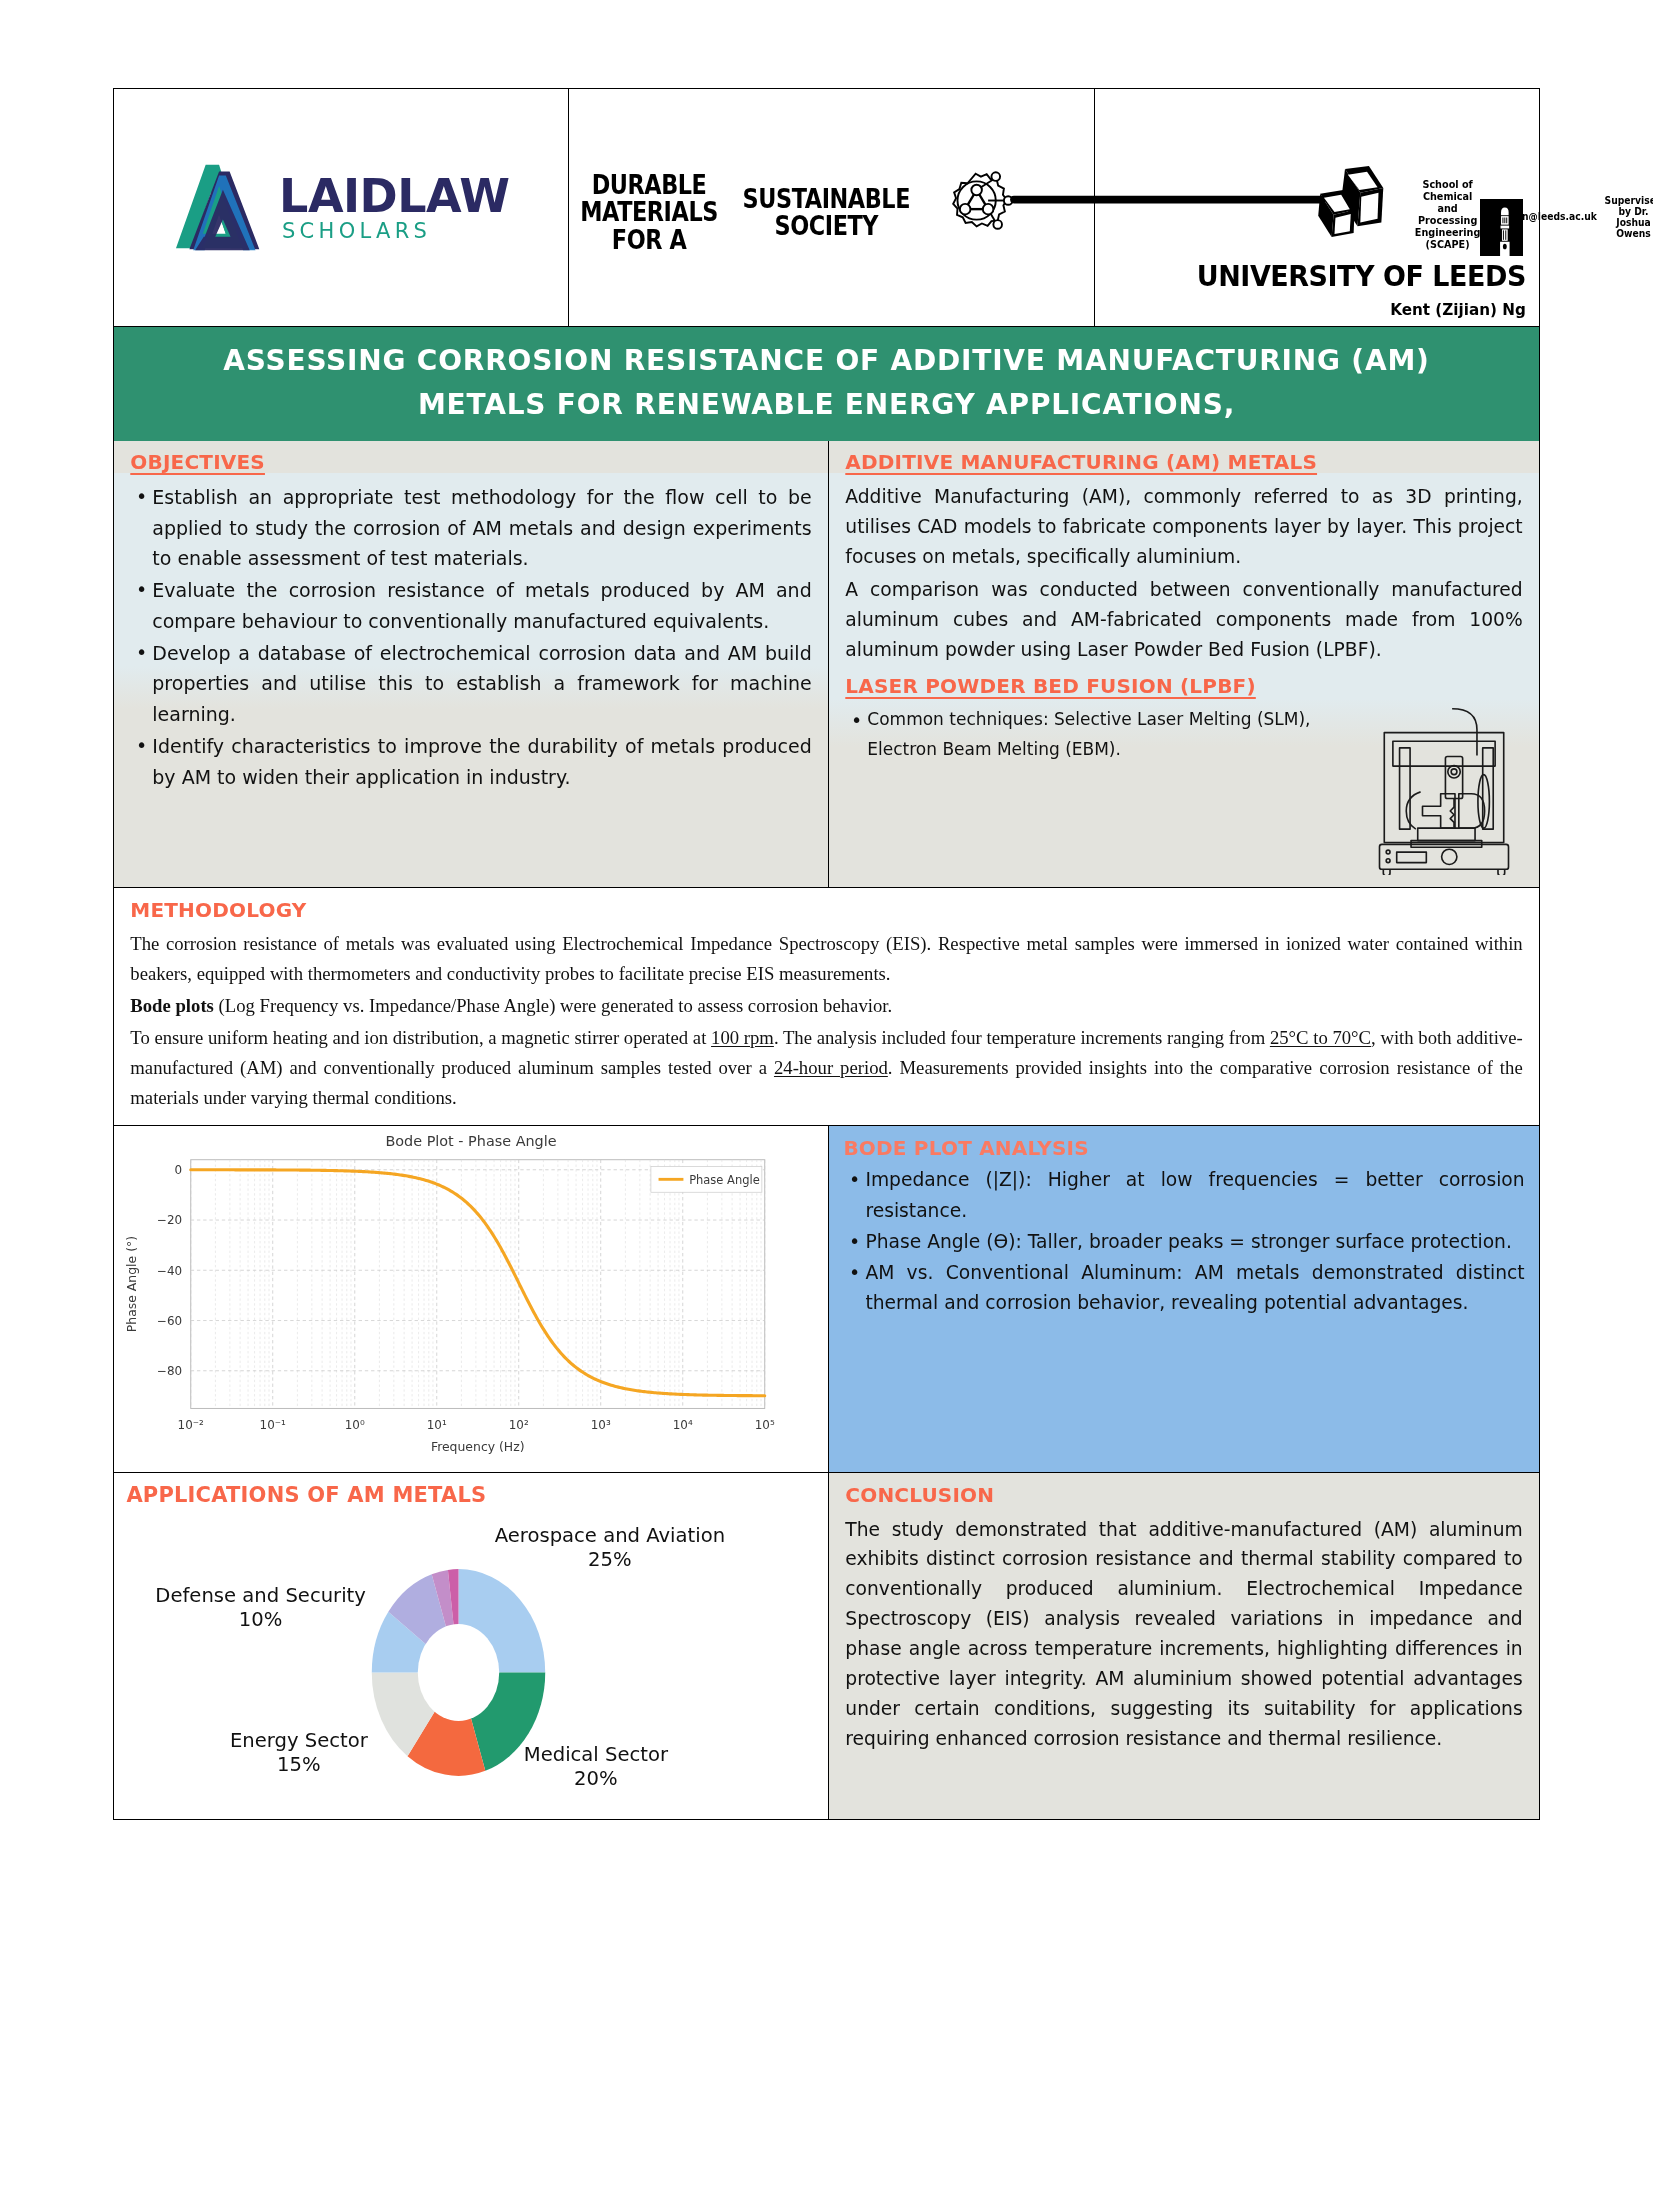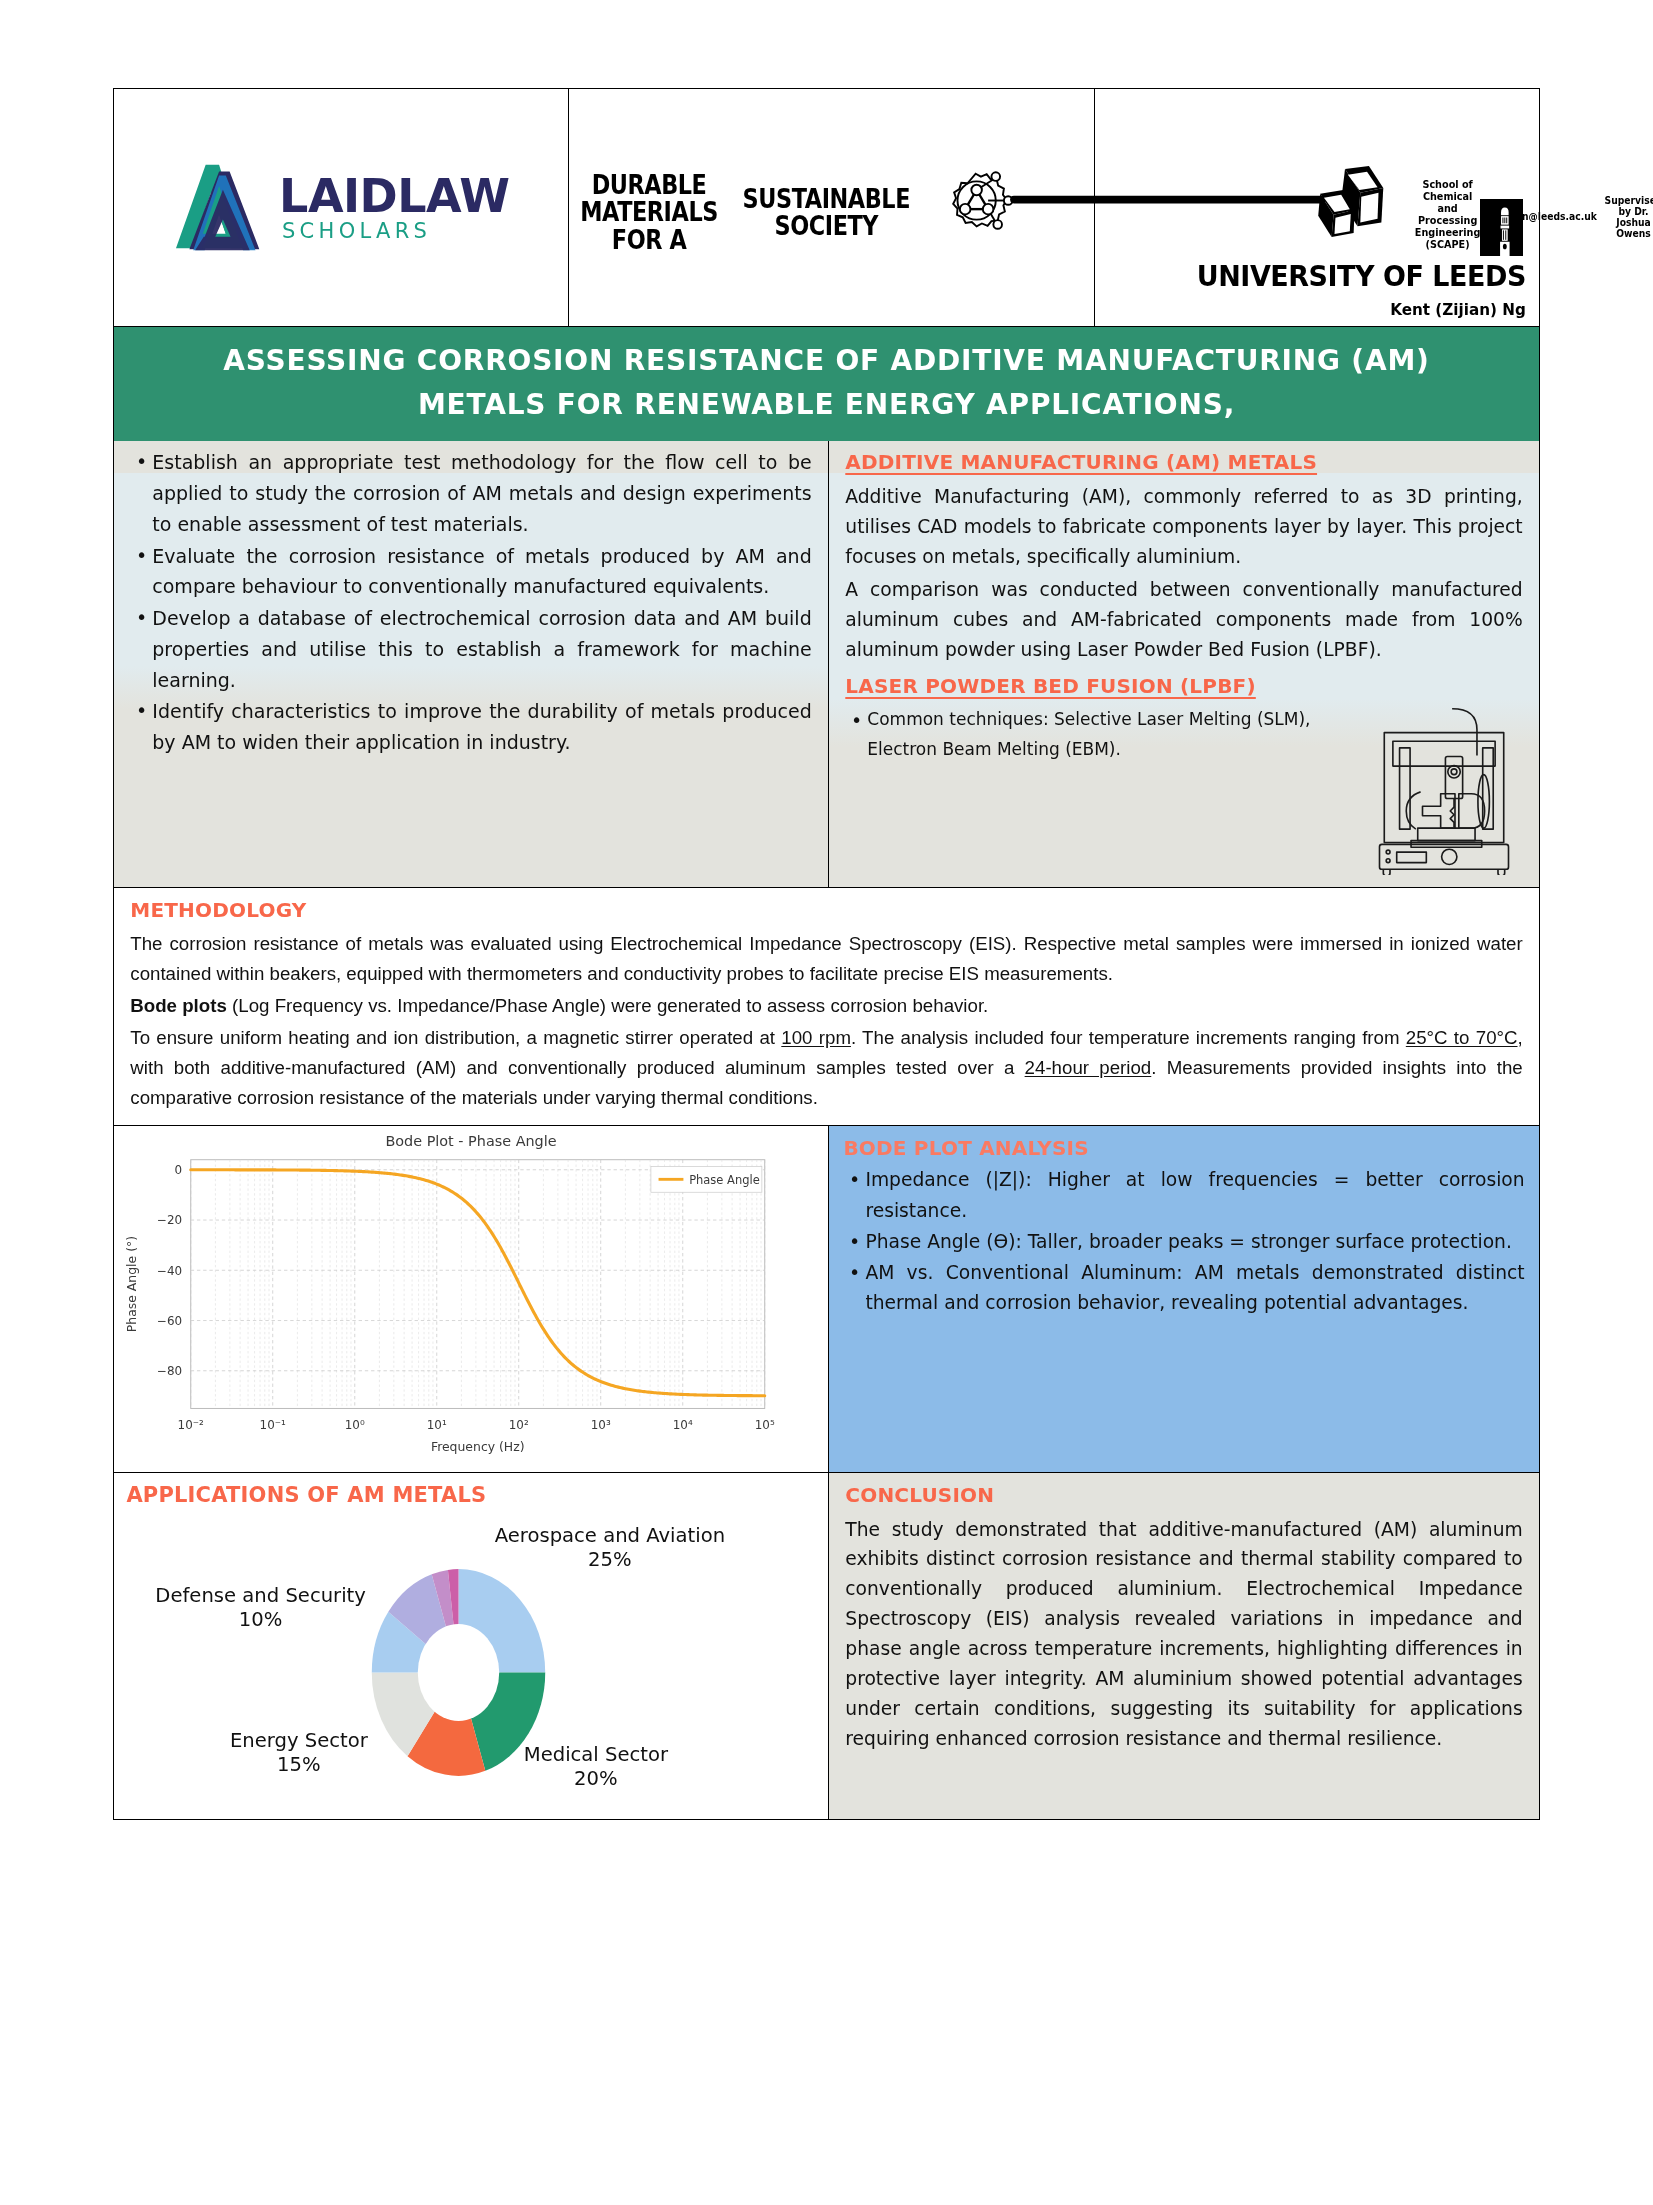--- a/index.html
+++ b/index.html
@@ -55,21 +55,21 @@
   ul.bul>li::before{content:"•";position:absolute;left:-16.3px;top:-1px;font-size:19px;}
   p.body{font-family:"DejaVu Sans",sans-serif;font-size:18.7px;line-height:1.60;color:#111;text-align:justify;margin:0 0 3.8px 0;}
 
   .lpbf-wrap{display:flex;gap:4.8px;align-items:flex-start;}
   .lpbf-wrap ul.bul{flex:1;}
   .lpbf-wrap ul.bul>li{text-align:left;font-size:17px;line-height:1.74;}
   .printer{width:158px;height:172px;flex:0 0 auto;margin-top:-2.9px;}
 
   
   .method{border:1.4px solid #000;border-top:none;box-sizing:border-box;background:#fff;padding:6.7px 16.3px 10.5px 16.3px;}
-  .method p{font-family:Liberation Sans, sans-serif;font-size:18.7px;line-height:1.60;color:#111;text-align:justify;margin:0 0 1.9px 0;}
+  .method p{font-family:Liberation Serif, serif;font-size:18.7px;line-height:1.60;color:#111;text-align:justify;margin:0 0 1.9px 0;}
   .method b{font-weight:bold;}
   .u{text-decoration:underline;text-underline-offset:2.4px;}
 
   
   .row3{display:flex;border:1.4px solid #000;border-top:none;box-sizing:border-box;}
   .col-plot{width:715px;box-sizing:border-box;border-right:1.4px solid #000;background:#fff;padding:5.7px 4.8px 3.8px 4.8px;}
   .col-bpa{flex:1;box-sizing:border-box;background:#8cbbe8;padding:7.7px 14.4px 8.6px 14.4px;}
   .col-bpa h2.sec{color:#fa7a62;margin-bottom:4.8px;}
   .col-bpa ul.bul>li{font-size:18.7px;line-height:1.62;}
 
@@ -187,20 +187,21 @@
       <div class="uol-name">UNIVERSITY OF LEEDS</div>
       <div class="uol-author">Kent (Zijian) Ng</div>
     </div>
   </div>
 
   <div class="banner">ASSESSING CORROSION RESISTANCE OF ADDITIVE MANUFACTURING (AM) METALS FOR RENEWABLE ENERGY APPLICATIONS,</div>
 
   <div class="row2">
 
     <div class="col-obj">
+      <h2 class="sec">OBJECTIVES</h2>
       <ul class="bul">
         <li>Establish an appropriate test methodology for the flow cell to be applied to study the corrosion of AM metals and design experiments to enable assessment of test materials.</li>
         <li>Evaluate the corrosion resistance of metals produced by AM and compare behaviour to conventionally manufactured equivalents.</li>
         <li>Develop a database of electrochemical corrosion data and AM build properties and utilise this to establish a framework for machine learning.</li>
         <li>Identify characteristics to improve the durability of metals produced by AM to widen their application in industry.</li>
       </ul>
     </div>
 
     <div class="col-am">
       <h2 class="sec">ADDITIVE MANUFACTURING (AM) METALS</h2>

